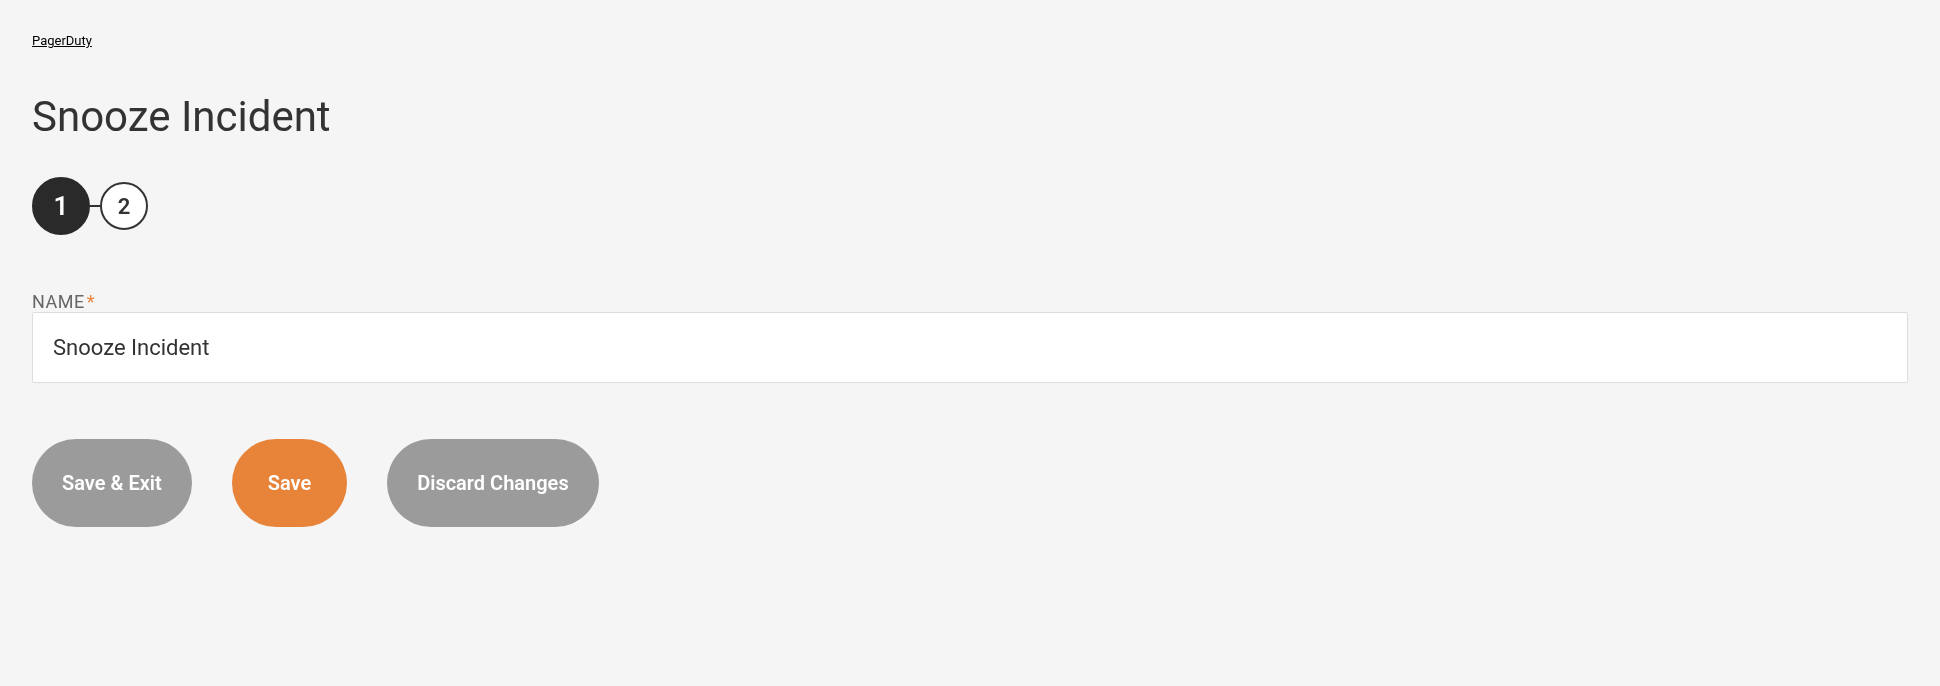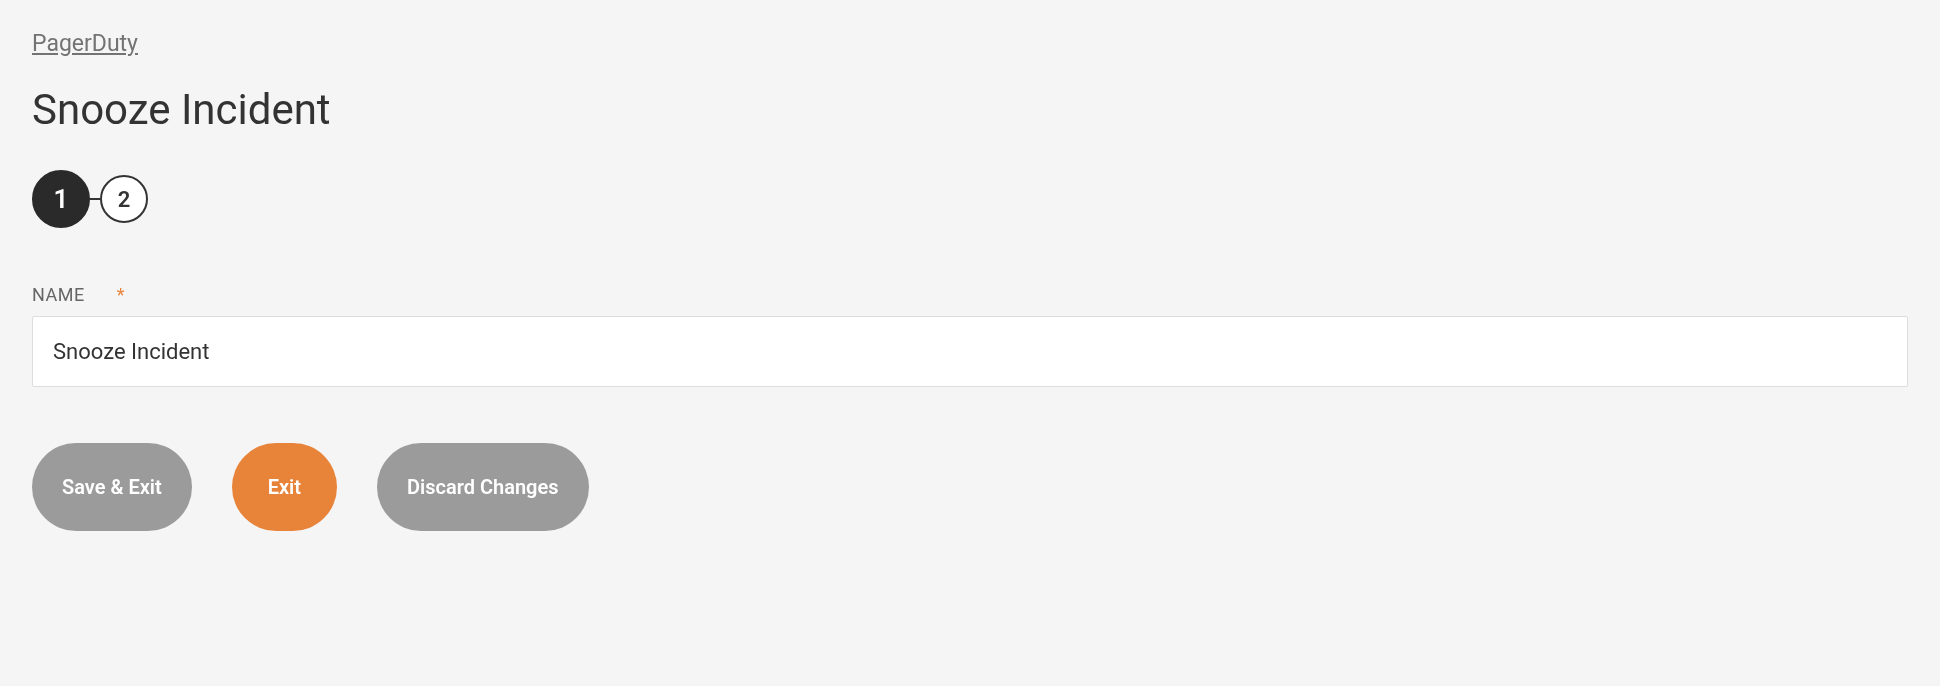--- a/index.html
+++ b/index.html
@@ -7,25 +7,25 @@
       padding: 0;
       box-sizing: border-box;
     }
     body {
       background: #f5f5f5;
       font-family: -apple-system, BlinkMacSystemFont, "Segoe UI", Roboto, "Helvetica Neue", Arial, sans-serif;
       padding: 30px 32px;
       color: #333;
     }
     .breadcrumb {
-      font-size: 23px;
-      color: #737373;
+      font-size: 13px;
+      color: #000000;
       text-decoration: underline;
       display: inline-block;
-      margin-bottom: 28px;
+      margin-bottom: 44px;
     }
     .page-title {
       font-size: 42px;
       font-weight: 400;
       color: #333;
       margin-bottom: 36px;
     }
     .stepper {
       display: flex;
       align-items: center;
@@ -56,24 +56,23 @@
     }
     .step-connector {
       width: 10px;
       height: 2px;
       background: #333;
     }
     .field-label {
       font-size: 18px;
       color: #666;
       letter-spacing: 0.5px;
-      margin-bottom: 11px;
+      margin-bottom: 0;
       display: flex;
       align-items: flex-end;
-      gap: 30px;
     }
     .required-asterisk {
       color: #e8833a;
       margin-left: 2px;
       font-size: 18px;
     }
     .text-input {
       width: 100%;
       padding: 22px 20px;
       font-size: 22px;
@@ -124,18 +123,18 @@
 
 <div class="field-label">
   <span>NAME</span>
   <span class="required-asterisk">*</span>
 </div>
 
 <input type="text" class="text-input" value="Snooze Incident" style="">
 
 <div class="button-row">
   <button class="btn btn-gray">Save &amp; Exit</button>
-  <button class="btn btn-orange">Exit</button>
+  <button class="btn btn-orange">Save</button>
   <button class="btn btn-gray">Discard Changes</button>
 </div>
 
 
 
 
 </body></html>

